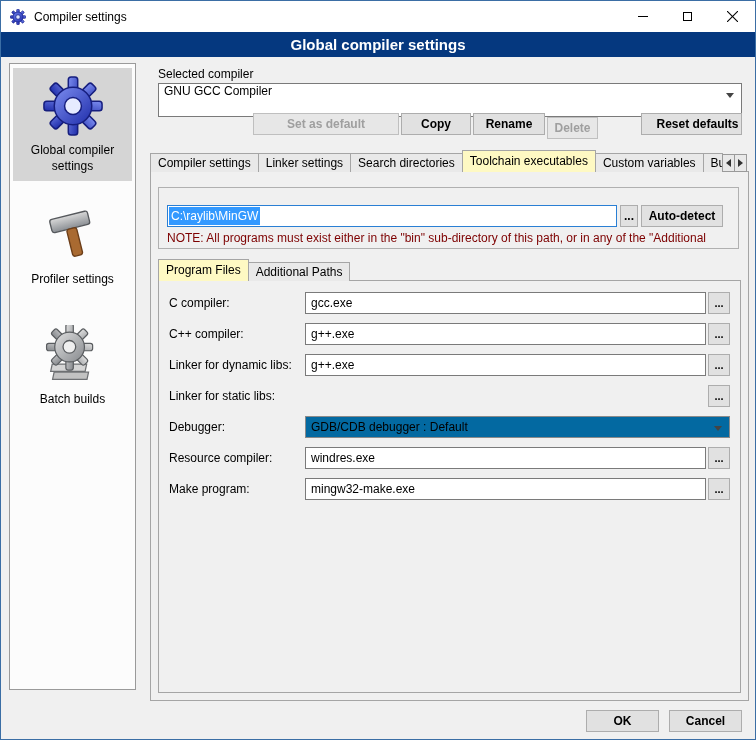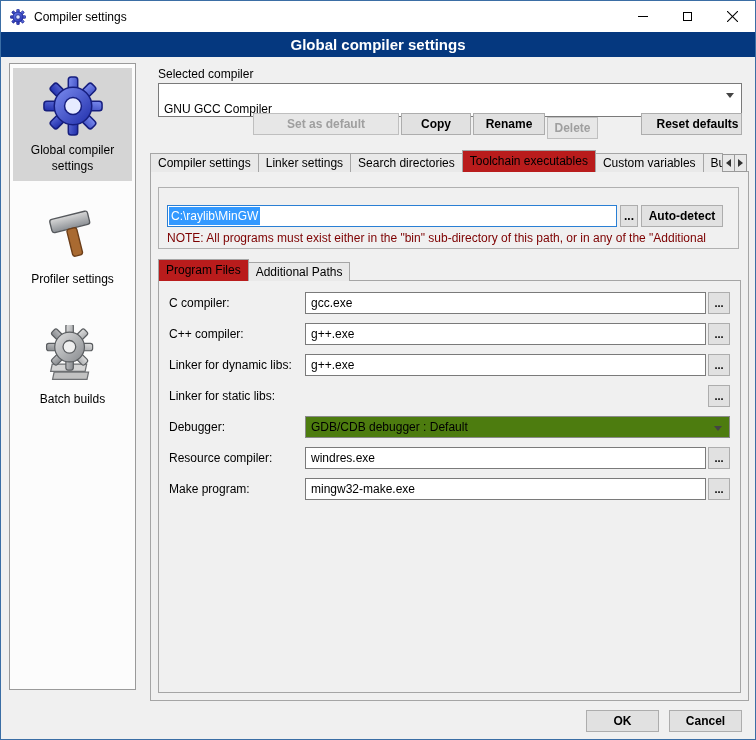--- a/index.html
+++ b/index.html
@@ -25,35 +25,35 @@
   .side-item{margin:4px 3px 0 3px;padding:8px 2px 7px 2px;text-align:center;cursor:pointer;}
   .side-item.selected{background:#d5d5d5;}
   .side-item .icon-wrap{display:flex;justify-content:center;}
   .side-label{font-size:12px;margin-top:7px;line-height:1.3;color:#000;}
   .gap1{margin-top:16px;}
   .gap2{margin-top:22px;}
 
   
   .lbl{position:absolute;font-size:12px;color:#000;}
   .combo{position:absolute;background:#fff;border:1px solid #7a7a7a;height:34px;font-size:12px;
-    display:flex;align-items:flex-end;padding:0 20px 0 5px;cursor:pointer;}
+    display:flex;align-items:flex-start;padding:0 20px 0 5px;cursor:pointer;}
   .combo .arrow-down{position:absolute;right:7px;top:9px;width:0;height:0;
     border-left:4px solid transparent;border-right:4px solid transparent;border-top:5px solid #444;}
   .btn{position:absolute;height:22px;background:#e1e1e1;border:1px solid #adadad;font-size:12px;color:#000;
     cursor:pointer;padding:0;font-weight:bold;}
   .btn.disabled{color:#9f9f9f;border-color:#bfbfbf;background:#e7e7e7;cursor:default;}
 
   
   .tabstrip{position:absolute;display:flex;align-items:flex-end;z-index:2;overflow:hidden;}
   .tabstrip.outer{left:149px;top:149px;height:22px;width:573px;}
   .tabstrip.inner{left:157px;top:258px;height:22px;}
   .tab{height:19px;line-height:18px;padding:0 7px;border:1px solid #a5a5a5;border-bottom:none;
     background:#e9e9e9;margin-left:-1px;font-size:12px;white-space:nowrap;cursor:pointer;}
   .tab:first-child{margin-left:0;}
-  .tab.active{height:22px;line-height:21px;background:#b91c1c;position:relative;z-index:3;}
+  .tab.active{height:22px;line-height:21px;background:#fef9c3;position:relative;z-index:3;}
   .tab-arrows{position:absolute;left:722px;top:153px;display:flex;z-index:3;}
   .arrbtn{width:13px;height:18px;border:1px solid #9a9a9a;background:#e9e9e9;display:flex;
     align-items:center;justify-content:center;cursor:pointer;margin-left:-1px;}
   .tri-left{width:0;height:0;border-top:4px solid transparent;border-bottom:4px solid transparent;border-right:5px solid #333;}
   .tri-right{width:0;height:0;border-top:4px solid transparent;border-bottom:4px solid transparent;border-left:5px solid #333;}
 
   
   .panel{position:absolute;left:149px;top:170px;width:599px;height:530px;border:1px solid #a5a5a5;background:#f0f0f0;z-index:1;}
   .panel2{position:absolute;left:157px;top:279px;width:583px;height:413px;border:1px solid #a5a5a5;background:#f0f0f0;z-index:1;}
 
@@ -67,21 +67,21 @@
   .g-auto{left:482px;top:17px;width:82px;}
   .note{position:absolute;left:8px;top:43px;right:2px;font-size:12px;color:var(--note-text,#7d0000);
     white-space:nowrap;overflow:hidden;}
 
   
   .prow{position:absolute;left:0;width:100%;height:22px;}
   .plabel{position:absolute;left:10px;top:4px;font-size:12px;}
   .pinput{position:absolute;left:146px;top:0;width:401px;height:22px;background:#fff;border:1px solid #7a7a7a;
     font-size:12px;display:flex;align-items:center;padding:0 5px;overflow:hidden;cursor:text;}
   .pbrowse{left:549px;top:0;width:22px;font-size:11px;}
-  .pcombo{position:absolute;left:146px;top:0;width:425px;height:22px;background:#4d7c0f;border:1px solid #8a8a8a;
+  .pcombo{position:absolute;left:146px;top:0;width:425px;height:22px;background:#0369a1;border:1px solid #8a8a8a;
     font-size:12px;display:flex;align-items:center;padding:0 20px 0 5px;cursor:pointer;}
   .pcombo .arrow-down{position:absolute;right:7px;top:9px;width:0;height:0;
     border-left:4px solid transparent;border-right:4px solid transparent;border-top:5px solid #444;}
 
   
   .f-ok{left:585px;top:709px;width:73px;}
   .f-cancel{left:668px;top:709px;width:73px;}
 </style>
 </head>
 <body>

